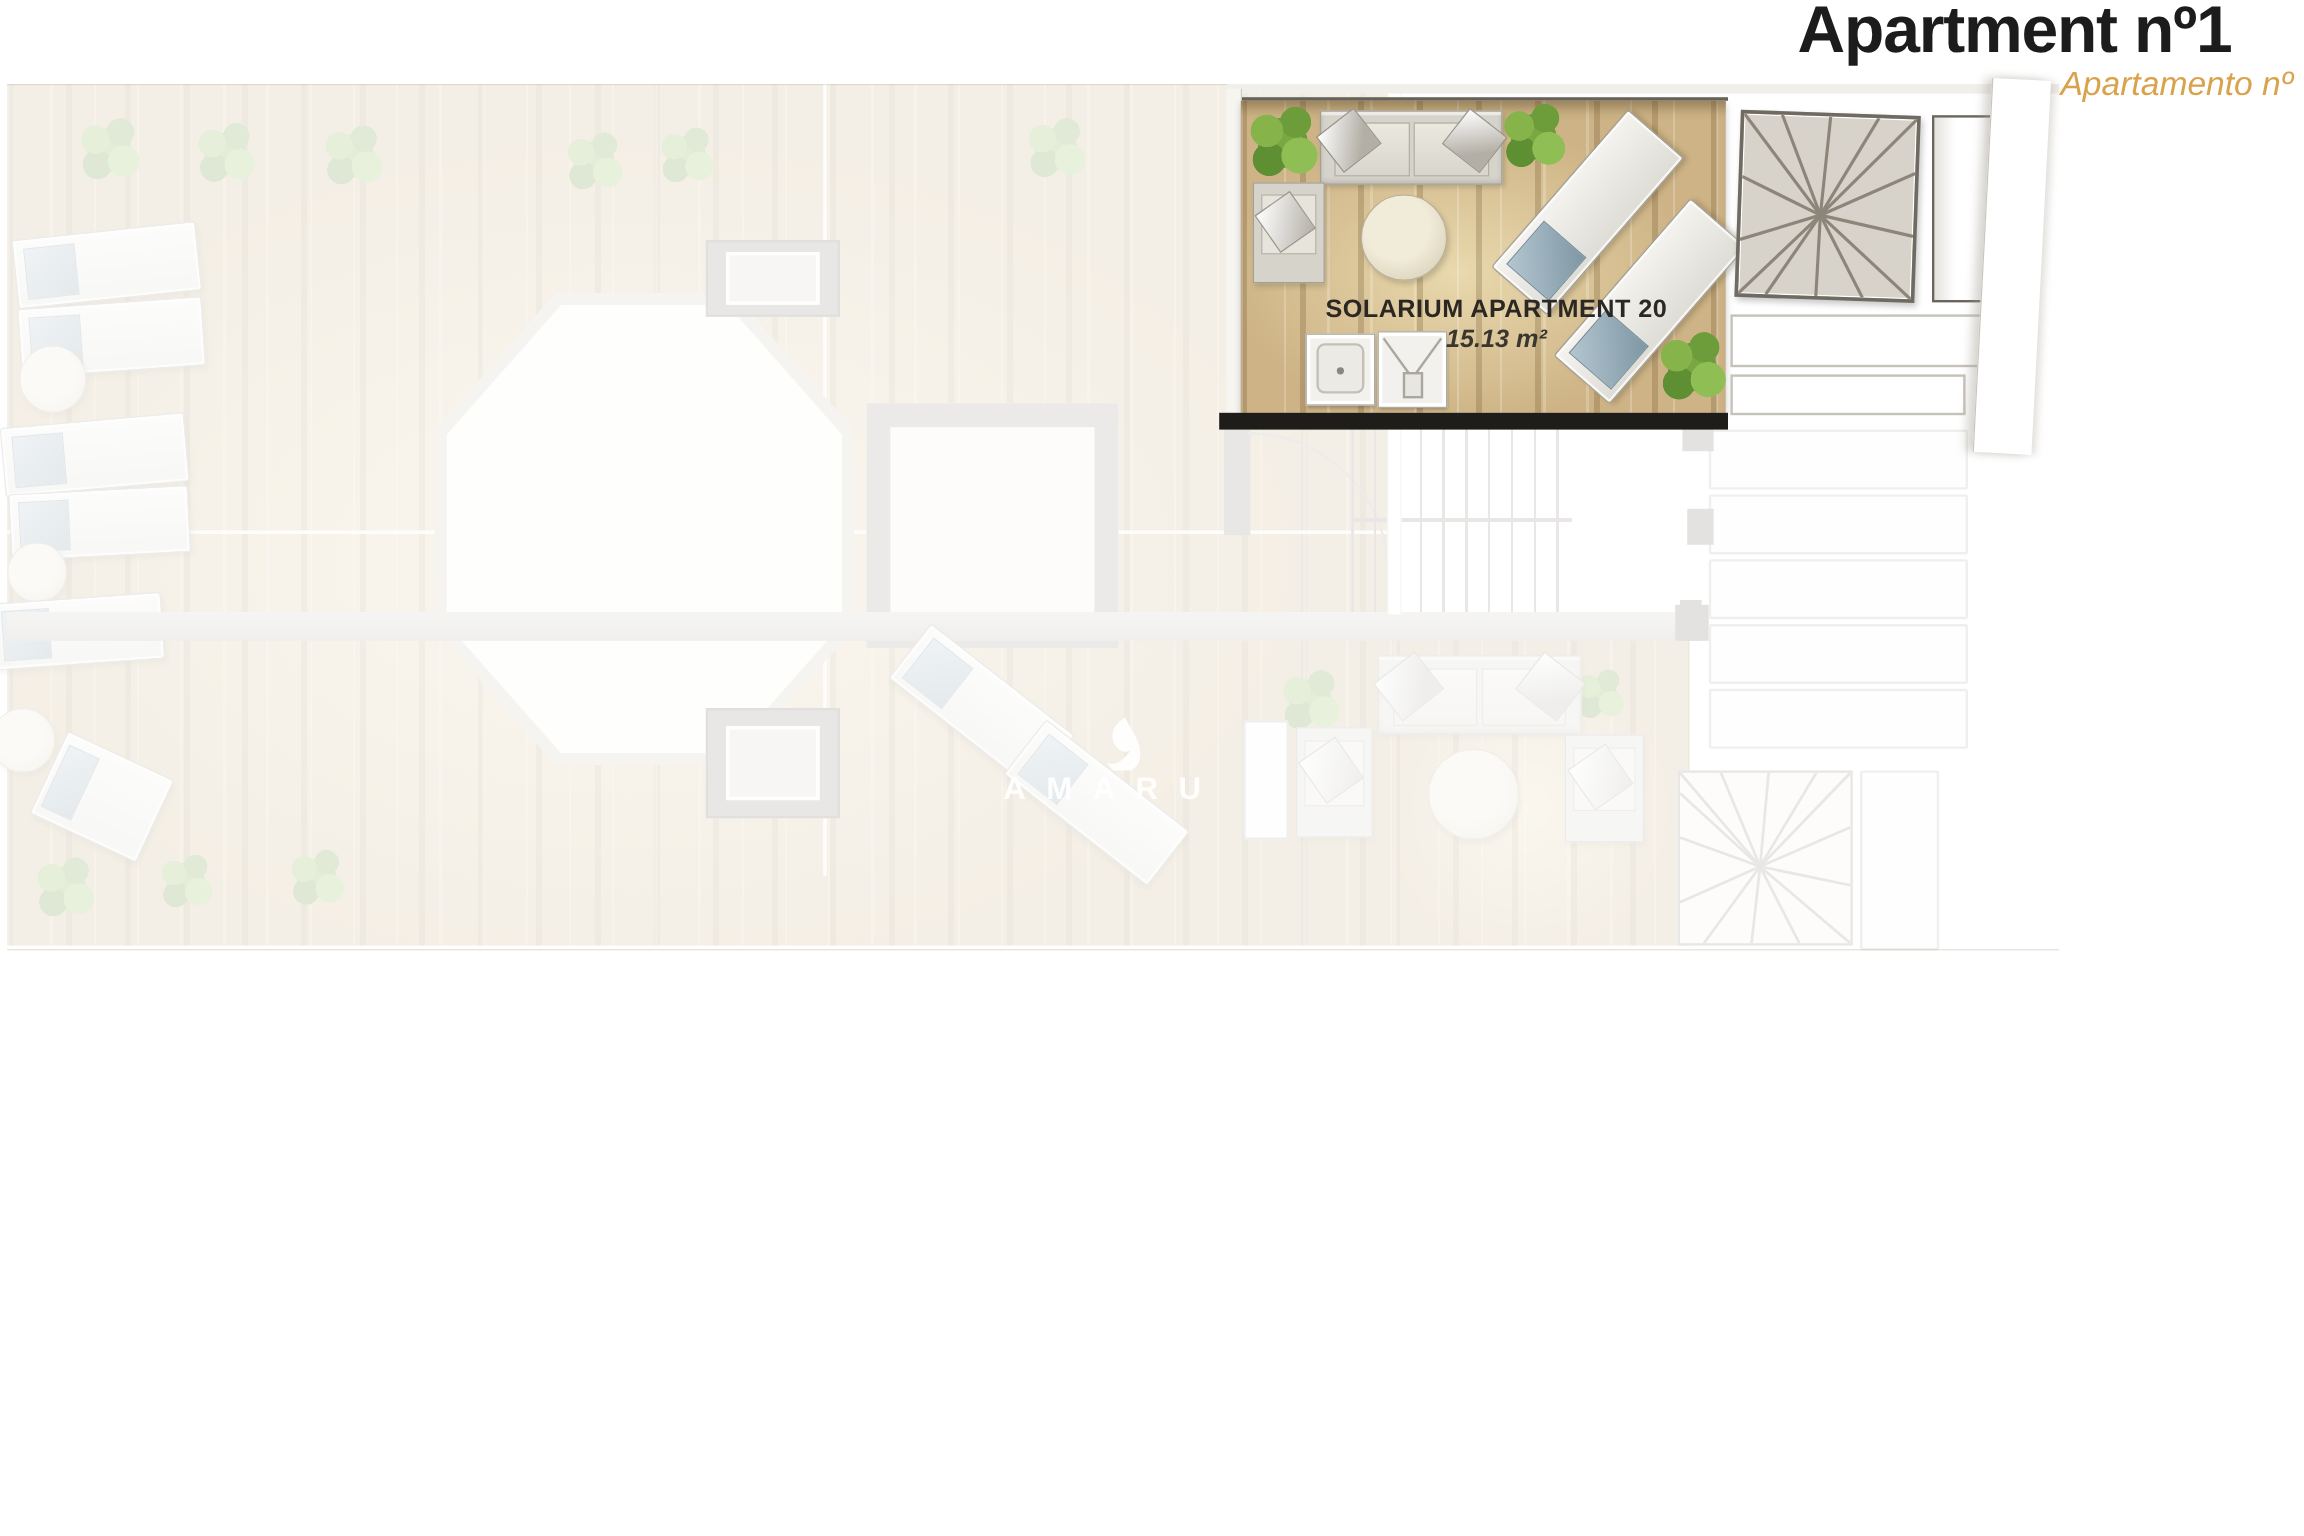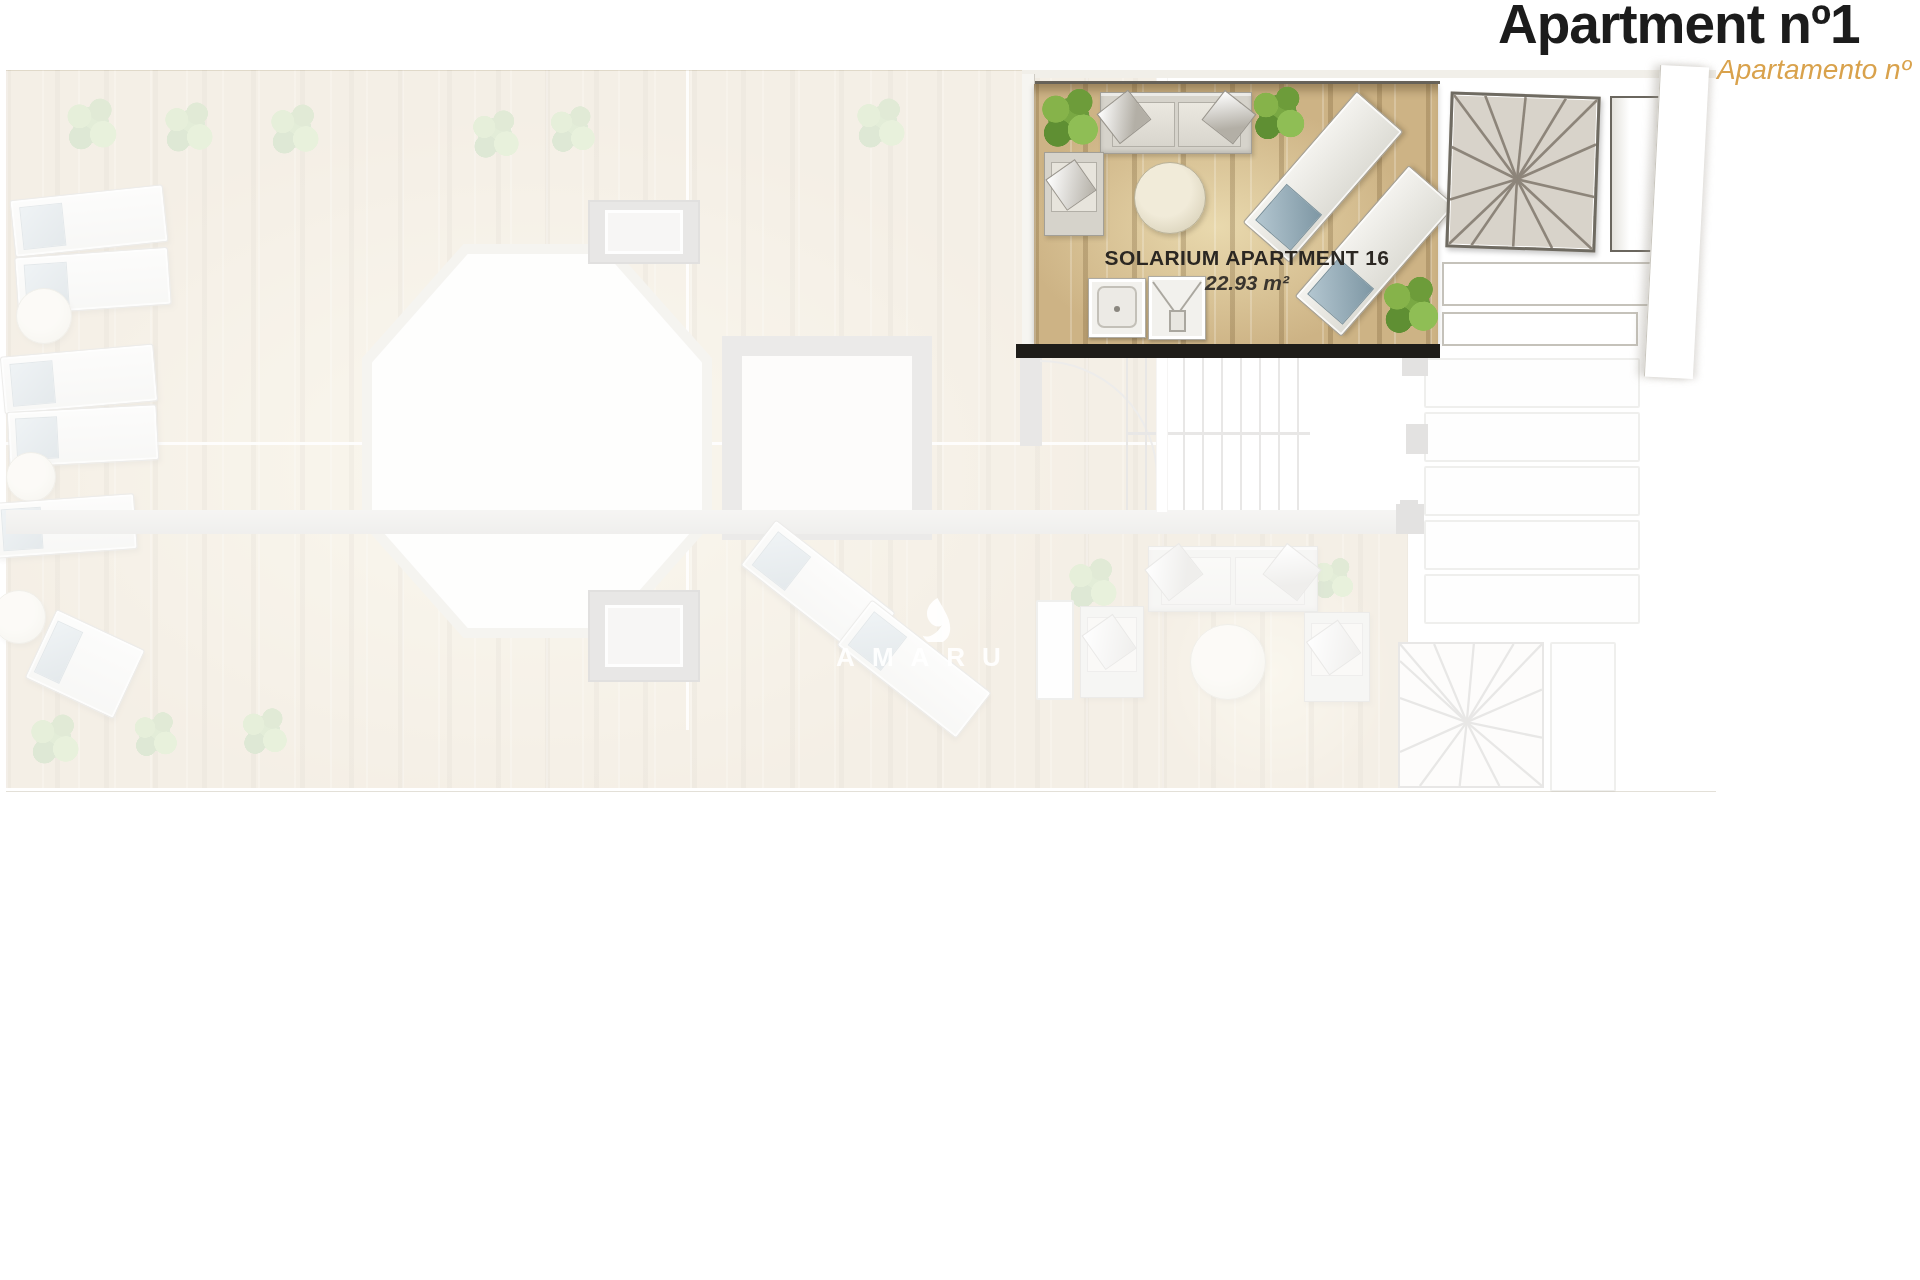--- a/index.html
+++ b/index.html
@@ -240,22 +240,22 @@
     <svg width="56" height="62" viewBox="0 0 56 62">
       <g stroke="#aaa79f" stroke-width="2" fill="none">
         <line x1="4" y1="5" x2="25" y2="34"></line>
           <line x1="52" y1="5" x2="31" y2="34"></line>
         <rect x="21" y="34" width="15" height="20" fill="#e8e6e0"></rect>
       </g>
     </svg>
   </div>
   <div class="plant" style="left:1378px;top:274px;width:64px;height:64px;"></div>
 
-  <div class="room-label">SOLARIUM APARTMENT 16</div>
-  <div class="room-area">22.93 m²</div>
+  <div class="room-label">SOLARIUM APARTMENT 20</div>
+  <div class="room-area">15.13 m²</div>
 
   <div class="blackwall"></div>
 
   <div class="abs" style="left:1448px;top:94px;width:150px;height:156px;background:#d8d3ca;border:3px solid #6f6b62;box-sizing:border-box;transform:rotate(2deg);box-shadow:inset 0 0 0 1px #fff,2px 3px 5px rgba(0,0,0,.22);">
     <svg width="100%" height="100%" viewBox="0 0 100 100" preserveAspectRatio="none">
       <g stroke="#8d857a" stroke-width="1.8" fill="none">
         <line x1="46" y1="55" x2="0" y2="0"></line>
           <line x1="46" y1="55" x2="22" y2="0"></line>
           <line x1="46" y1="55" x2="50" y2="0"></line>
         <line x1="46" y1="55" x2="78" y2="0"></line>

